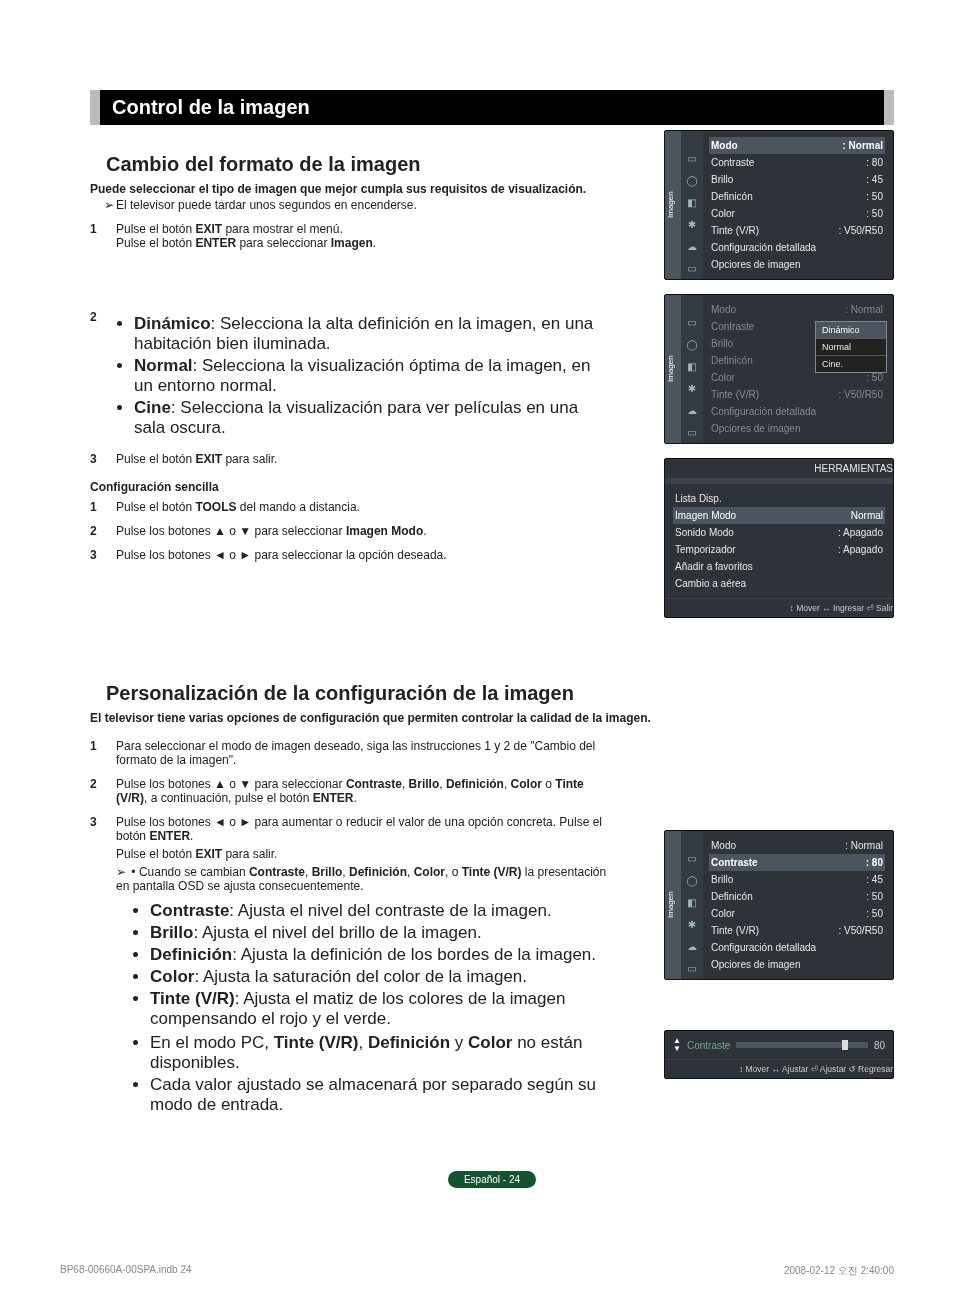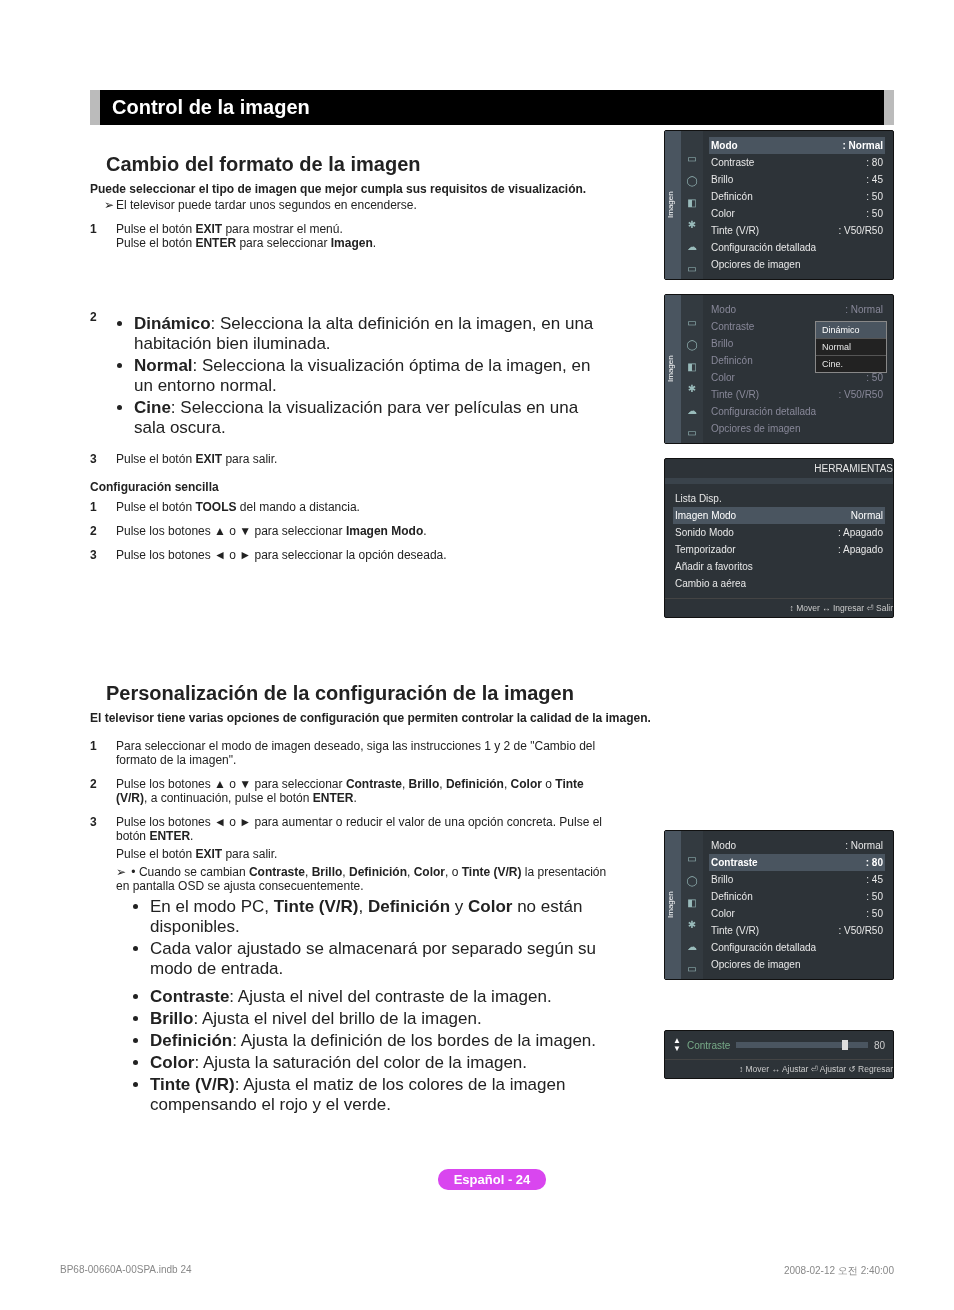--- a/index.html
+++ b/index.html
@@ -229,24 +229,24 @@
     left: 80%;
     width: 6px; height: 10px;
     background: #ddd;
   }
   .page-badge {
     text-align: center;
     margin-top: 50px;
   }
   .page-badge span {
     display: inline-block;
-    background: #d946ef;
-    color: #fff;
-    font-size: 13px;
-    font-weight: bold;
+    background: #14532d;
+    color: #fff;
+    font-size: 10px;
+    font-weight: normal;
     padding: 3px 16px;
     border-radius: 10px;
   }
   .footer-meta {
     display: flex;
     justify-content: space-between;
     font-size: 10px;
     color: #888;
     padding: 4px 60px 10px 60px;
   }
@@ -440,30 +440,30 @@
     <div class="step">
       <div class="step-num">2</div>
       <div class="step-body">Pulse los botones ▲ o ▼ para seleccionar <b>Contraste</b>, <b>Brillo</b>, <b>Definición</b>, <b>Color</b> o <b>Tinte (V/R)</b>, a continuación, pulse el botón <b>ENTER</b>.</div>
     </div>
     <div class="step">
       <div class="step-num">3</div>
       <div class="step-body">
         <div>Pulse los botones ◄ o ► para aumentar o reducir el valor de una opción concreta. Pulse el botón <b>ENTER</b>.</div>
         <div style="margin-top:4px">Pulse el botón <b>EXIT</b> para salir.</div>
         <div style="margin-top:4px"><span class="arrow">➢</span> • <span>Cuando se cambian <b>Contraste</b>, <b>Brillo</b>, <b>Definición</b>, <b>Color</b>, o <b>Tinte (V/R)</b> la presentación en pantalla OSD se ajusta consecuentemente.</span></div>
-        <ul class="bullets" style="margin-left:34px">
-          <li>En el modo PC, <b>Tinte (V/R)</b>, <b>Definición</b> y <b>Color</b> no están disponibles.</li>
-          <li>Cada valor ajustado se almacenará por separado según su modo de entrada.</li>
-        </ul>
         <ul class="bullets" style="margin-left:34px;margin-top:8px">
           <li><b>Contraste</b>: Ajusta el nivel del contraste de la imagen.</li>
           <li><b>Brillo</b>: Ajusta el nivel del brillo de la imagen.</li>
           <li><b>Definición</b>: Ajusta la definición de los bordes de la imagen.</li>
           <li><b>Color</b>: Ajusta la saturación del color de la imagen.</li>
           <li><b>Tinte (V/R)</b>: Ajusta el matiz de los colores de la imagen compensando el rojo y el verde.</li>
+        </ul>
+        <ul class="bullets" style="margin-left:34px">
+          <li>En el modo PC, <b>Tinte (V/R)</b>, <b>Definición</b> y <b>Color</b> no están disponibles.</li>
+          <li>Cada valor ajustado se almacenará por separado según su modo de entrada.</li>
         </ul>
       </div>
     </div>
   </div>
 
   <div class="right-col2">
     <div class="osd">
       <div class="side-label">Imagen</div>
       <div class="icons">
         <span>▭</span>

